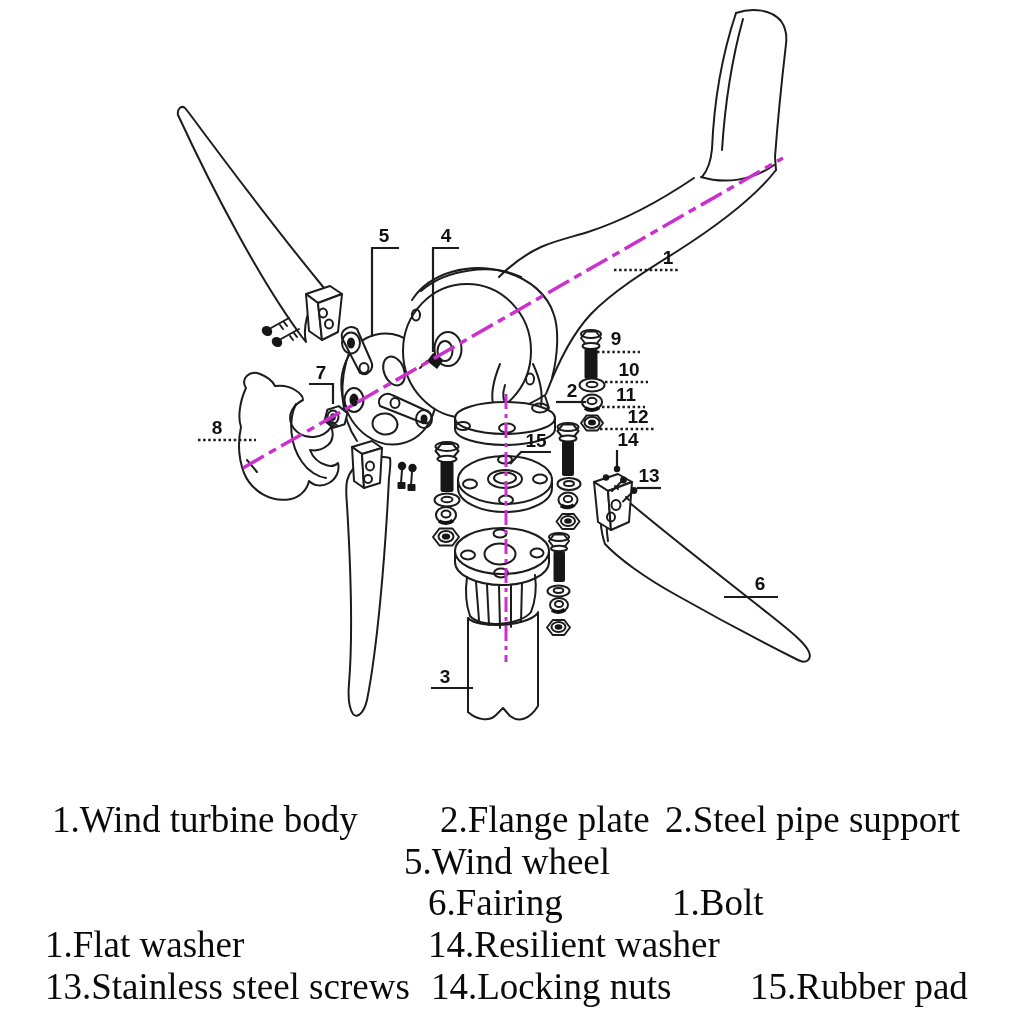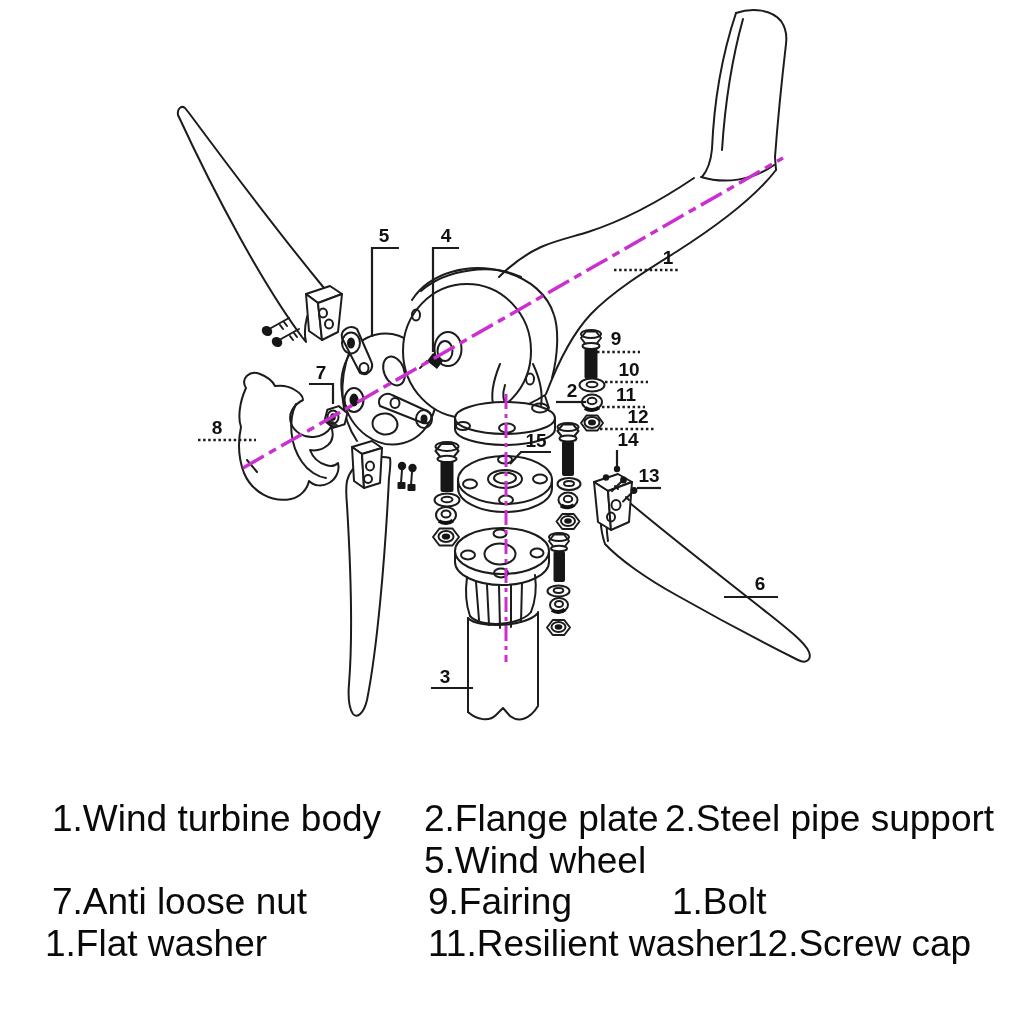--- a/index.html
+++ b/index.html
@@ -7,26 +7,26 @@
          font-family:"Liberation Sans",sans-serif;}
   #diagram-svg{position:absolute;left:0;top:0;}
   .ln{stroke:#1c1c1c;stroke-width:2;fill:none;stroke-linecap:round;stroke-linejoin:round;}
   .fw{fill:#ffffff;}
   .dk{fill:#161616;stroke:none;}
   .lbl{font-family:"Liberation Sans",sans-serif;font-size:19px;font-weight:700;fill:#111;text-anchor:middle;}
   .lead{stroke:#1c1c1c;stroke-width:2.2;fill:none;}
   .lead-dot{stroke:#1c1c1c;stroke-width:2.4;fill:none;stroke-dasharray:2.5 2.6;}
   
   .legend{position:absolute;left:0;top:786px;width:1024px;height:238px;
-          font-family:Liberation Sans, sans-serif;font-size:37px;color:#0a0a0a;}
+          font-family:Liberation Serif, serif;font-size:37px;color:#0a0a0a;}
   .lrow{position:absolute;left:0;width:1024px;height:42px;}
   .lrow span{position:absolute;top:0;white-space:nowrap;}
   #lr1{top:12px}#lr2{top:54px}#lr3{top:95px}#lr4{top:137px}#lr5{top:179px}
-  #lr1 .c1{left:52px}#lr1 .c2{left:424px}#lr1 .c3{left:665px}
-  #lr2 .c1{left:52px}#lr2 .c2{left:424px}#lr2 .c3{left:669px}
+  #lr1 .c1{left:52px}#lr1 .c2{left:440px}#lr1 .c3{left:665px}
+  #lr2 .c1{left:52px}#lr2 .c2{left:404px}#lr2 .c3{left:669px}
   #lr3 .c1{left:52px}#lr3 .c2{left:428px}#lr3 .c3{left:672px}
   #lr4 .c1{left:45px}#lr4 .c2{left:428px}#lr4 .c3{left:747px}
   #lr5 .c1{left:45px}#lr5 .c2{left:431px}#lr5 .c3{left:750px}
 </style>
 </head>
 <body>
 
 <div id="stage">
 <svg id="diagram-svg" width="1024" height="786" viewBox="0 0 1024 786" xmlns="http://www.w3.org/2000/svg">
 
@@ -335,23 +335,26 @@
 <div class="legend">
   <div class="lrow" id="lr1">
     <span class="c1">1.Wind turbine body</span>
     <span class="c2">2.Flange plate</span>
     <span class="c3">2.Steel pipe support</span>
   </div>
   <div class="lrow" id="lr2">
     <span class="c2">5.Wind wheel</span>
   </div>
   <div class="lrow" id="lr3">
-    <span class="c1">7.Anti loose nut</span>
-    <span class="c2">9.Fairing</span>
+    <span class="c2">6.Fairing</span>
     <span class="c3">1.Bolt</span>
   </div>
   <div class="lrow" id="lr4">
     <span class="c1">1.Flat washer</span>
-    <span class="c2">11.Resilient washer</span>
-    <span class="c3">12.Screw cap</span>
+    <span class="c2">14.Resilient washer</span>
+  </div>
+  <div class="lrow" id="lr5">
+    <span class="c1">13.Stainless steel screws</span>
+    <span class="c2">14.Locking nuts</span>
+    <span class="c3">15.Rubber pad</span>
   </div>
 </div>
 </div>
 
 </body></html>

